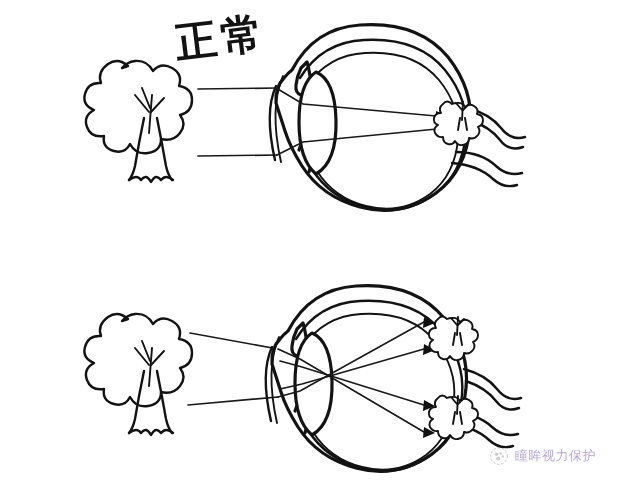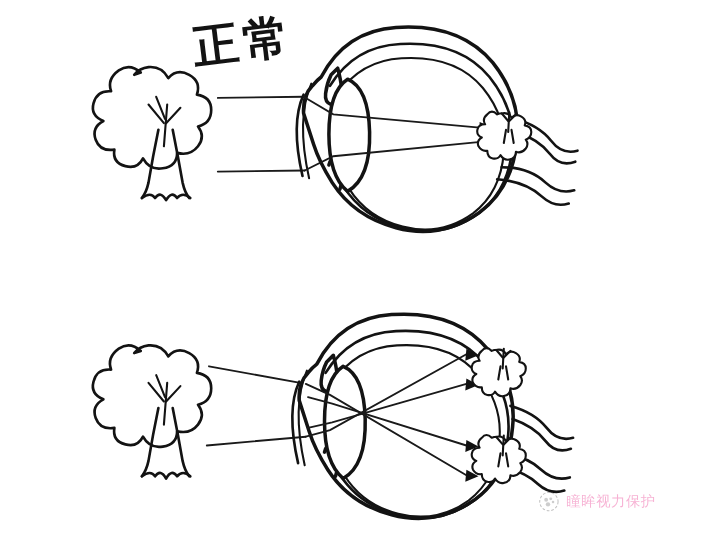--- a/index.html
+++ b/index.html
@@ -81,21 +81,21 @@
     top: 446px;
     display: flex;
     align-items: center;
     gap: 6px;
     opacity: 0.42;
     user-select: none;
   }
   #watermark .wm-text {
     font-family: "DejaVu Sans", sans-serif;
     font-size: 13px;
-    color: #ec4899;
+    color: #4c1d95;
     letter-spacing: 0.5px;
     white-space: nowrap;
   }
   #watermark .wm-logo {
     width: 20px;
     height: 20px;
     flex: 0 0 20px;
   }
 </style>
 </head>

